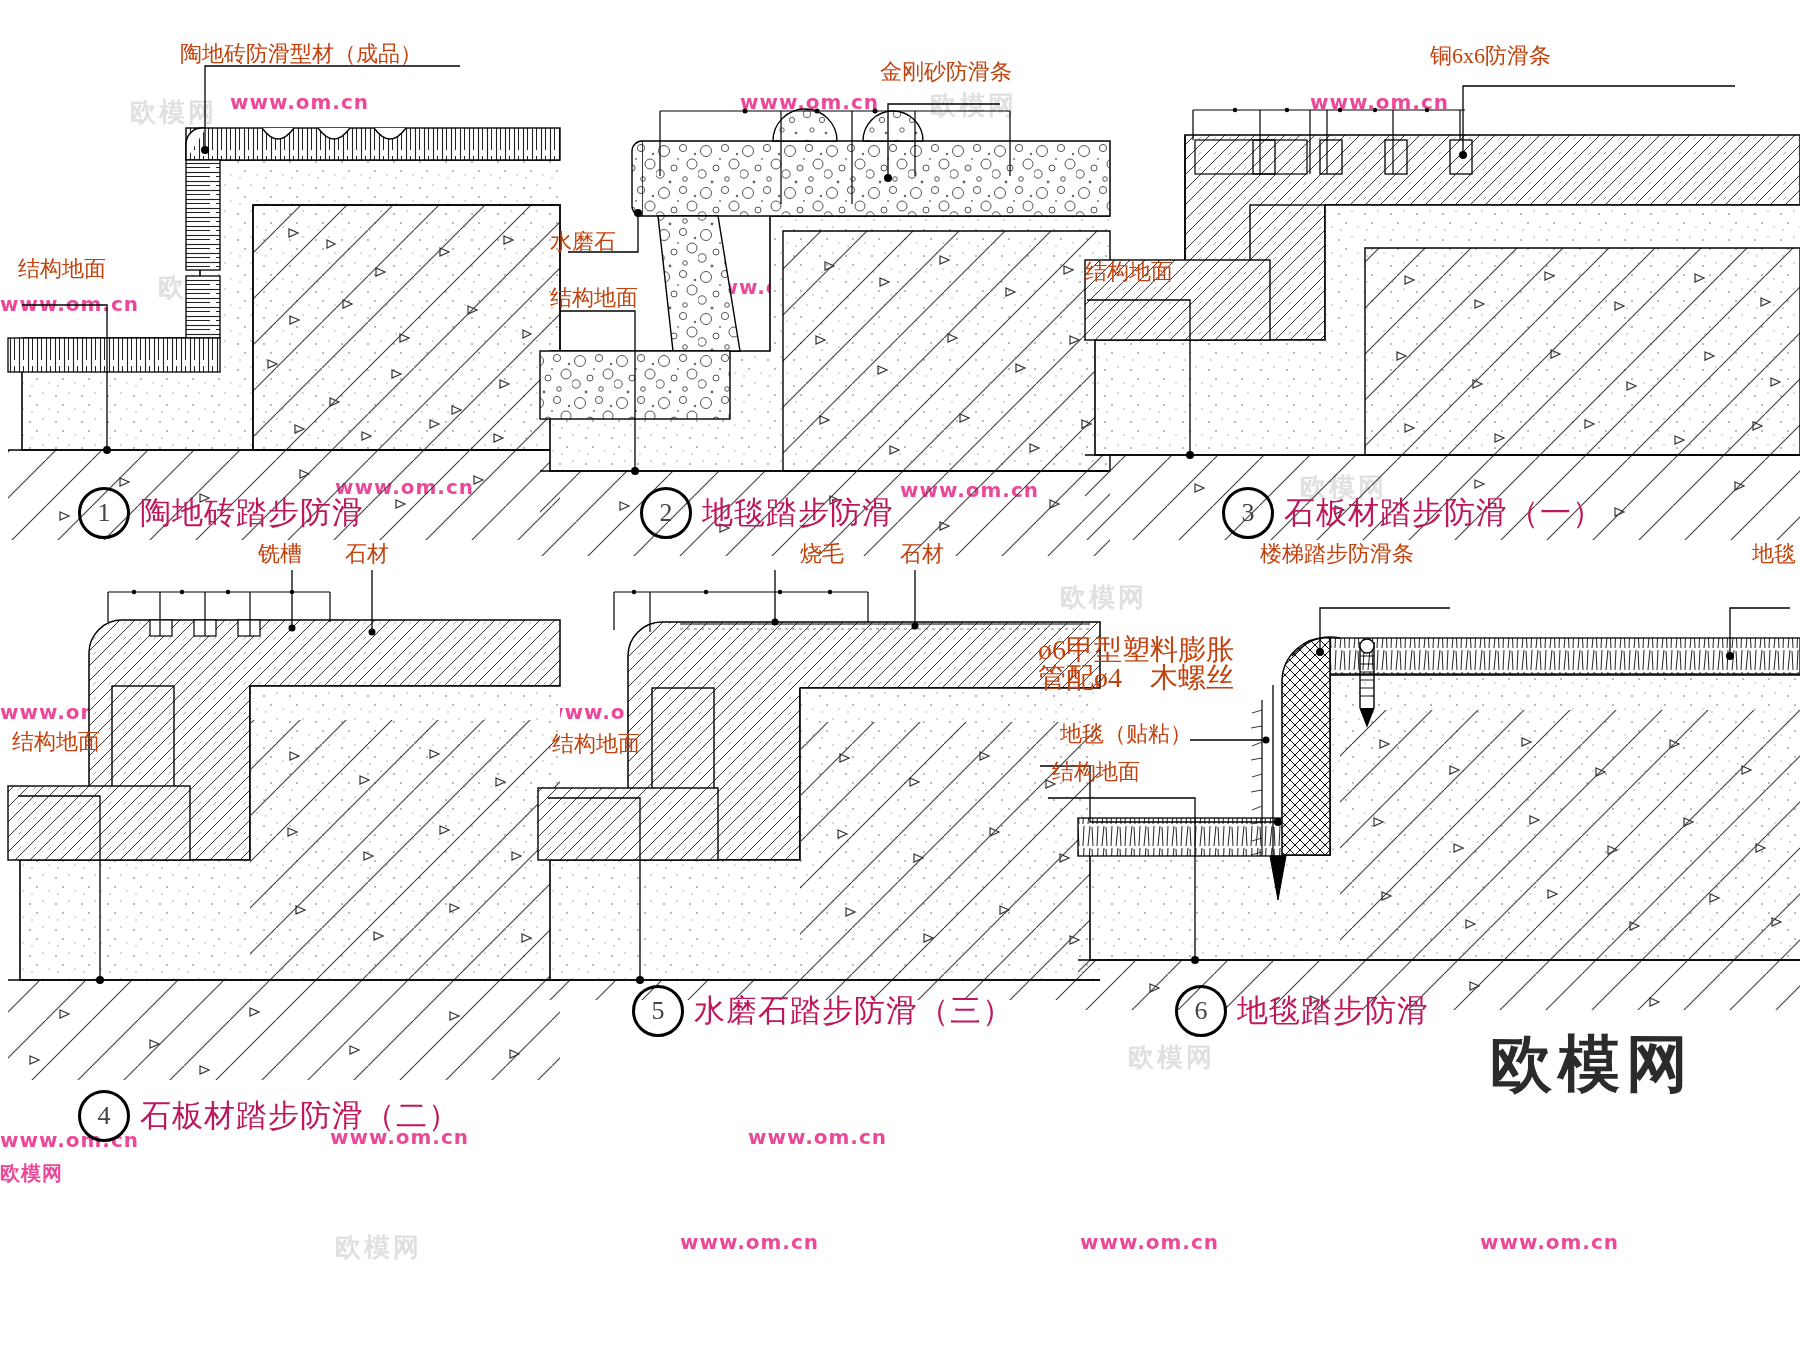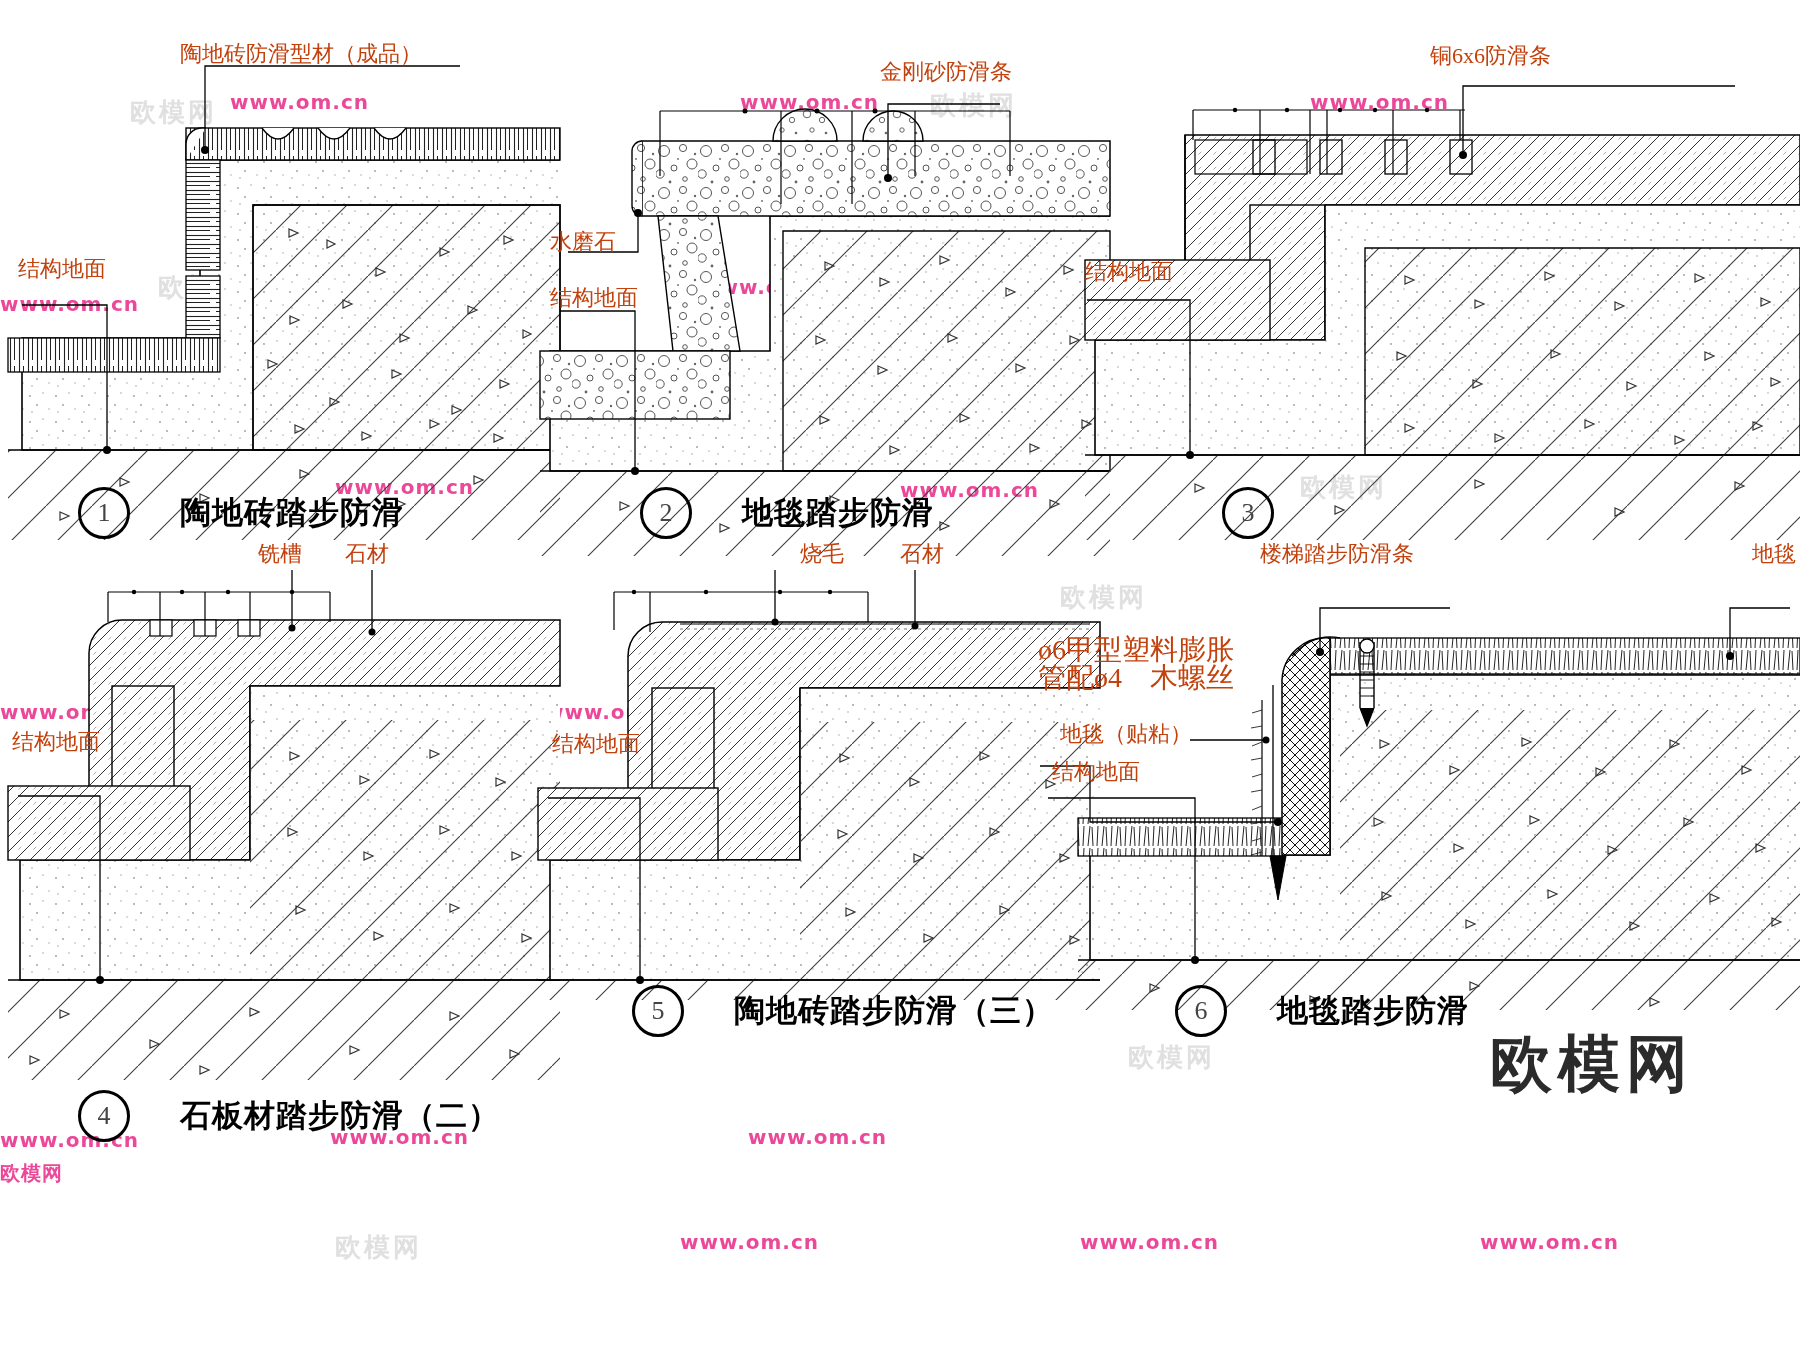--- a/index.html
+++ b/index.html
@@ -22,22 +22,22 @@
   
   .lbl{position:absolute;white-space:nowrap;font-size:22px;line-height:1.25;
        font-family:"Liberation Serif","DejaVu Serif",serif;color:#c2410c;}
   .lbl.small{font-size:28px;}
 
   
   .cap{position:absolute;display:flex;align-items:center;gap:10px;}
   .cap .num{width:46px;height:46px;border:3px solid #000;border-radius:50%;
             display:flex;align-items:center;justify-content:center;
             font-size:26px;font-family:"Liberation Serif",serif;color:#444;}
-  .cap .ctext{font-size:31px;font-weight:bold;letter-spacing:1px;
-              font-family:"DejaVu Sans","Liberation Sans",sans-serif;color:#000000;margin-left:40px;}
+  .cap .ctext{font-size:31px;font-weight:normal;letter-spacing:1px;
+              font-family:"DejaVu Sans","Liberation Sans",sans-serif;color:#be185d;}
 </style>
 </head>
 <body>
 
 <div class="sheet">
 
   <svg width="0" height="0" style="position:absolute">
     <defs>
 
       <pattern id="stipple" width="26" height="26" patternUnits="userSpaceOnUse">
@@ -348,20 +348,21 @@
       <circle cx="388" cy="155" r="4" fill="#000"></circle>
       <path d="M115,455 L115,300 L12,300" fill="none" stroke="#000" stroke-width="1.3"></path>
       <circle cx="115" cy="455" r="4" fill="#000"></circle>
     </svg>
     <div class="lbl" style="left:355px;top:42px;">铜6x6防滑条</div>
     <div class="lbl" style="left:10px;top:258px;">结构地面</div>
   </div>
 
   <div class="cap" style="left:1222px;top:487px;">
     <div class="num">3</div>
+    <div class="ctext">石板材踏步防滑（一）</div>
   </div>
 
   <div class="det" style="left:0px;top:560px;width:560px;height:520px;">
     <svg width="560" height="520" viewBox="0 0 560 520">
 
       <path d="M122,60 L560,60 L560,126 L250,126 L250,300 L122,300
                a33,33 0 0 1 -33,-33 L89,93 a33,33 0 0 1 33,-33 Z" fill="url(#stone2)" stroke="#000" stroke-width="1.5"></path>
 
       <g>
         <rect x="150" y="60" width="22" height="16" fill="#fff" stroke="#000" stroke-width="1.2"></rect>
@@ -480,21 +481,21 @@
       <path d="M110,420 L110,238 L18,238" fill="none" stroke="#000" stroke-width="1.3"></path>
       <circle cx="110" cy="420" r="4" fill="#000"></circle>
     </svg>
     <div class="lbl" style="left:222px;top:-20px;margin-left:48px;">烧毛</div>
     <div class="lbl" style="left:370px;top:-20px;">石材</div>
     <div class="lbl" style="left:22px;top:170px;">结构地面</div>
   </div>
 
   <div class="cap" style="left:632px;top:985px;">
     <div class="num">5</div>
-    <div class="ctext">陶地砖踏步防滑（三）</div>
+    <div class="ctext">水磨石踏步防滑（三）</div>
   </div>
 
   <div class="det" style="left:1030px;top:560px;width:770px;height:450px;">
     <svg width="770" height="450" viewBox="0 0 770 450">
 
       <path d="M300,115 L770,115 L770,400 L60,400 L60,295 L300,295 Z" fill="url(#stipple)" stroke="none"></path>
       <path d="M310,150 L770,150 L770,400 L310,400 Z" fill="url(#rcline)" stroke="none"></path>
       <g fill="none" stroke="#333" stroke-width="1.2">
         <path d="M350,180 l9,4 -9,4 z"></path>
           <path d="M420,206 l9,4 -9,4 z"></path>

